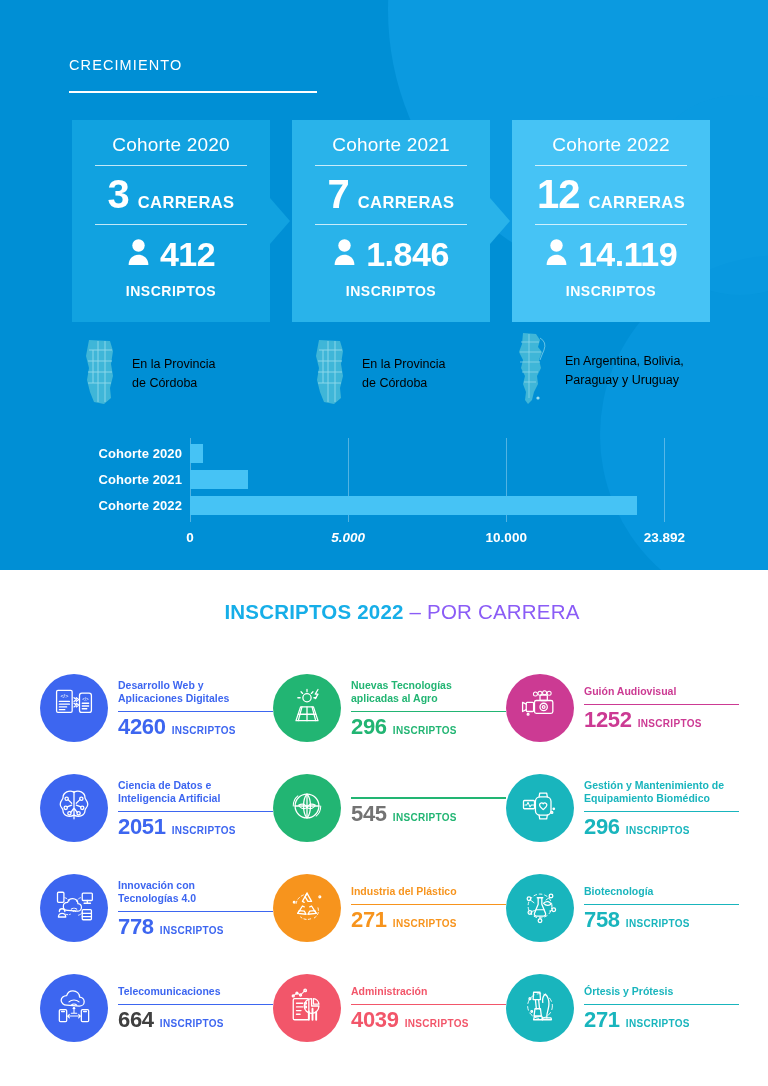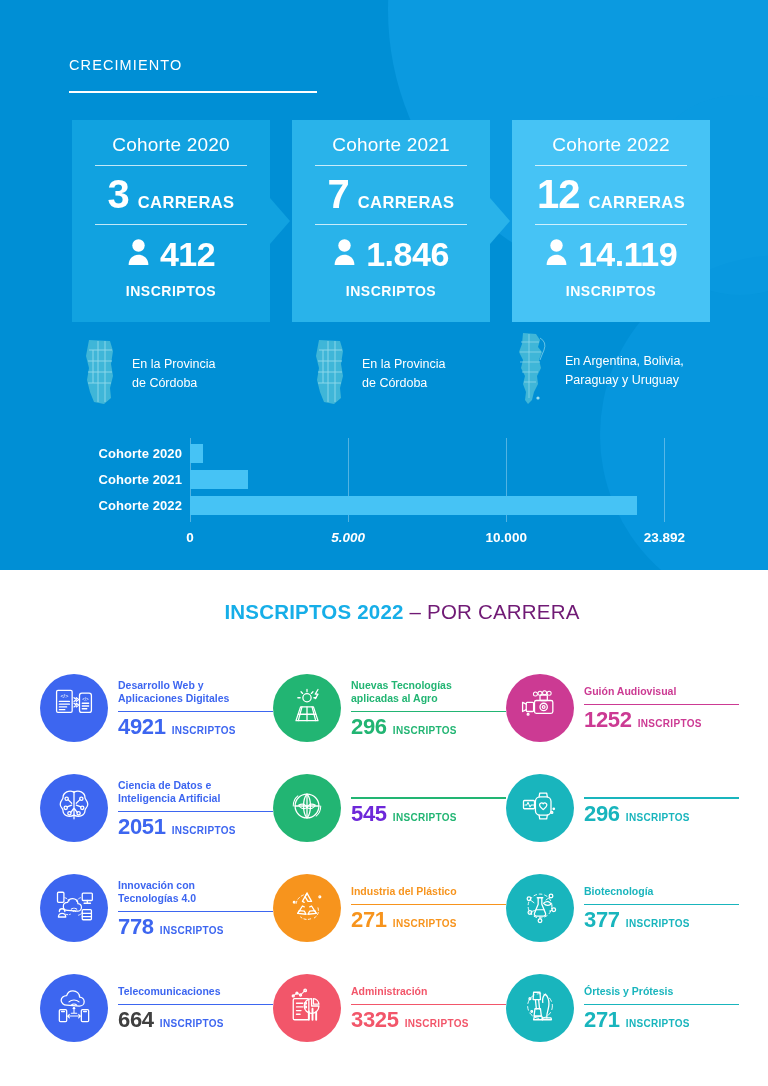--- a/index.html
+++ b/index.html
@@ -116,21 +116,21 @@
     width: 660px; height: 80px;
   }
   .map-item {
     position: absolute; top: 0;
     display: flex; align-items: center; gap: 12px;
   }
   .map-item.m0 { left: 8px;   top: 6px; }
   .map-item.m1 { left: 238px; top: 6px; }
   .map-item.m2 { left: 437px; top: 0px; }
   .map-text {
-    color: #ffffff; font-size: 12.5px; line-height: 1.5;
+    color: #000000; font-size: 12.5px; line-height: 1.5;
     white-space: pre-line;
   }
 
   
   #bar-chart {
     position: absolute; left: 72px; top: 438px;
     width: 640px; height: 110px;
   }
   .bc-gridline {
     position: absolute; top: 0; width: 1px; height: 84px;
@@ -159,21 +159,21 @@
     position: absolute; left: 0; top: 570px;
     width: 768px; height: 516px;
     background: #ffffff;
   }
   #careers-title {
     position: absolute; left: 0; top: 30px; width: 768px;
     text-align: center; font-size: 20.5px; font-weight: 700;
     letter-spacing: .2px;
   }
   #careers-title .t-bold { color: #16aee8; font-weight: 800; margin-left: 36px; }
-  #careers-title .t-light { color: #701a75; font-weight: 400; }
+  #careers-title .t-light { color: #8b5cf6; font-weight: 400; }
 
   #career-grid {
     position: absolute; left: 40px; top: 88px;
     width: 700px;
     display: grid;
     grid-template-columns: repeat(3, 233px);
     grid-auto-rows: 100px;
   }
   .career-card {
     display: flex; align-items: center; gap: 10px;
@@ -369,21 +369,21 @@
                 <path d="M24 15l2.5 2-2.5 2M26.5 15l2.5 2-2.5 2"></path>
                 <path d="M24 21l2.5 2-2.5 2M26.5 21l2.5 2-2.5 2"></path>
               </g>
             </svg></span>
         </div>
         <div class="career-info">
           <div class="career-name" style="color:#3d66f0;">Desarrollo Web y
 Aplicaciones Digitales</div>
           <div class="career-rule" style="background:#3d66f0;"></div>
           <div class="career-nums">
-            <span class="career-count" style="color:#3d66f0;">4921</span>
+            <span class="career-count" style="color:#3d66f0;">4260</span>
             <span class="career-word" style="color:#3d66f0;">INSCRIPTOS</span>
           </div>
         </div>
       </div>
       <div class="career-card">
         <div class="career-disc" style="background:#22b573;">
           <span><svg width="44" height="44" viewBox="0 0 48 48" xmlns="http://www.w3.org/2000/svg">
               <g fill="none" stroke="#fff" stroke-width="1.4" stroke-linecap="round" stroke-linejoin="round">
                 <circle cx="24" cy="15" r="4.5"></circle>
                 <path d="M24 6v2.5M17.5 8.5l1.7 1.8M30.5 8.5l-1.7 1.8M14 15h2.5M31.5 15H34"></path>
@@ -467,40 +467,42 @@
                 <path d="M24 11v26M11 24h26"></path>
                 <path d="M24 11c-5 5-5 21 0 26M24 11c5 5 5 21 0 26"></path>
                 <path d="M24 26c-4 2-8 0-9-3 4-2 8-1 9 3zM24 26c4 2 8 0 9-3-4-2-8-1-9 3z" stroke-width="1.2"></path>
                 <path d="M14 13q-5 4-5 11M34 35q5-4 5-11" stroke-width="1.1"></path>
               </g>
             </svg></span>
         </div>
         <div class="career-info">
           <div class="career-rule" style="background:#22b573;"></div>
           <div class="career-nums">
-            <span class="career-count" style="color:#6d28d9;">545</span>
+            <span class="career-count" style="color:#737373;">545</span>
             <span class="career-word" style="color:#22b573;">INSCRIPTOS</span>
           </div>
         </div>
       </div>
       <div class="career-card">
         <div class="career-disc" style="background:#19b5bd;">
           <span><svg width="44" height="44" viewBox="0 0 48 48" xmlns="http://www.w3.org/2000/svg">
               <g fill="none" stroke="#fff" stroke-width="1.4" stroke-linecap="round" stroke-linejoin="round">
                 <rect x="19" y="14" width="17" height="20" rx="5"></rect>
                 <path d="M23 14l.7-4h7.6l.7 4M23 34l.7 4h7.6l.7-4"></path>
                 <path d="M27.5 21.5c-1.4-1.6-4-.6-4 1.5 0 2.2 2.8 3.8 4 4.8 1.2-1 4-2.6 4-4.8 0-2.1-2.6-3.1-4-1.5z"></path>
                 <rect x="6" y="18" width="12" height="9" rx="1"></rect>
                 <path d="M7.5 23h2l1.5-3 2 5 1.5-2h2.5" stroke-width="1.1"></path>
                 <circle cx="37" cy="31" r="1"></circle>
                 <circle cx="39" cy="27" r="0.8"></circle>
               </g>
             </svg></span>
         </div>
         <div class="career-info">
+          <div class="career-name" style="color:#19b5bd;">Gestión y Mantenimiento de
+Equipamiento Biomédico</div>
           <div class="career-rule" style="background:#19b5bd;"></div>
           <div class="career-nums">
             <span class="career-count" style="color:#19b5bd;">296</span>
             <span class="career-word" style="color:#19b5bd;">INSCRIPTOS</span>
           </div>
         </div>
       </div>
       <div class="career-card">
         <div class="career-disc" style="background:#3d66f0;">
           <span><svg width="44" height="44" viewBox="0 0 48 48" xmlns="http://www.w3.org/2000/svg">
@@ -566,21 +568,21 @@
                 <circle cx="13" cy="31" r="2"></circle>
                 <circle cx="24" cy="40" r="2"></circle>
                 <path d="M13.5 17.5l4 3M34.5 14.5l-4 3M37.5 28.5l-3 1M15 30l3-1M24 38v-2" stroke-width="1"></path>
               </g>
             </svg></span>
         </div>
         <div class="career-info">
           <div class="career-name" style="color:#19b5bd;">Biotecnología</div>
           <div class="career-rule" style="background:#19b5bd;"></div>
           <div class="career-nums">
-            <span class="career-count" style="color:#19b5bd;">377</span>
+            <span class="career-count" style="color:#19b5bd;">758</span>
             <span class="career-word" style="color:#19b5bd;">INSCRIPTOS</span>
           </div>
         </div>
       </div>
       <div class="career-card">
         <div class="career-disc" style="background:#3d66f0;">
           <span><svg width="44" height="44" viewBox="0 0 48 48" xmlns="http://www.w3.org/2000/svg">
               <g fill="none" stroke="#fff" stroke-width="1.4" stroke-linecap="round" stroke-linejoin="round">
                 <path d="M15 19c-3.3 0-6-2.3-6-5.2s2.7-5.2 6-5.2c.8-3 3.6-5.2 6.9-5.2 4 0 7.2 3 7.2 6.9 2.8.2 5 2.4 5 5 0 2.8-2.4 4.9-5.3 4.9z" transform="translate(1,4)"></path>
                 <path d="M18.5 19.5c3-2.8 8-2.8 11 0M21 23c1.6-1.4 4.4-1.4 6 0" stroke-width="1.2"></path>
@@ -619,21 +621,21 @@
                 <circle cx="13" cy="10" r="1.1"></circle>
                 <circle cx="17" cy="12" r="1.1"></circle>
                 <circle cx="22" cy="7" r="1.4"></circle>
               </g>
             </svg></span>
         </div>
         <div class="career-info">
           <div class="career-name" style="color:#f2566a;">Administración</div>
           <div class="career-rule" style="background:#f2566a;"></div>
           <div class="career-nums">
-            <span class="career-count" style="color:#f2566a;">3325</span>
+            <span class="career-count" style="color:#f2566a;">4039</span>
             <span class="career-word" style="color:#f2566a;">INSCRIPTOS</span>
           </div>
         </div>
       </div>
       <div class="career-card">
         <div class="career-disc" style="background:#19b5bd;">
           <span><svg width="44" height="44" viewBox="0 0 48 48" xmlns="http://www.w3.org/2000/svg">
               <g fill="none" stroke="#fff" stroke-width="1.4" stroke-linecap="round" stroke-linejoin="round">
                 <circle cx="24" cy="24" r="13.5" stroke-dasharray="4 3.5" stroke-width="1"></circle>
                 <path d="M17 9h7l.5 8h-8z"></path>

